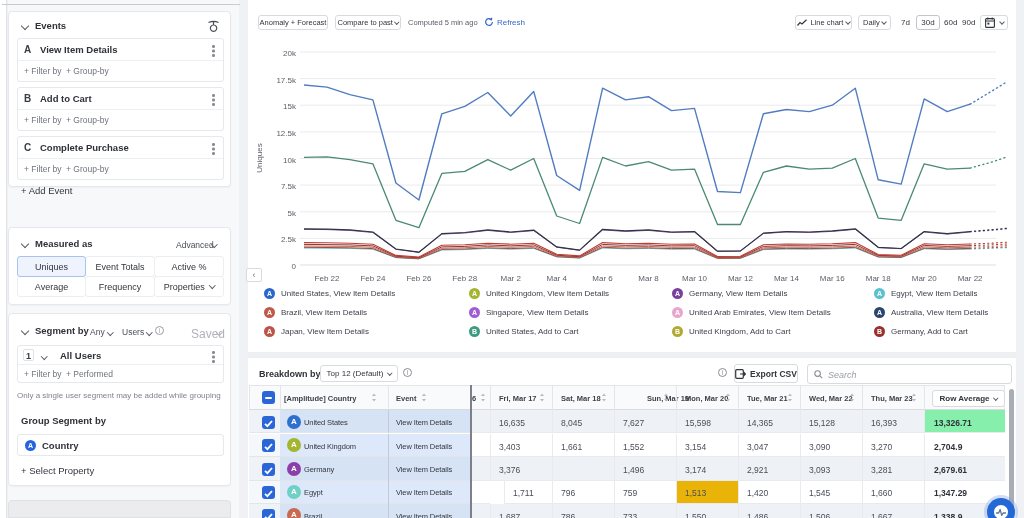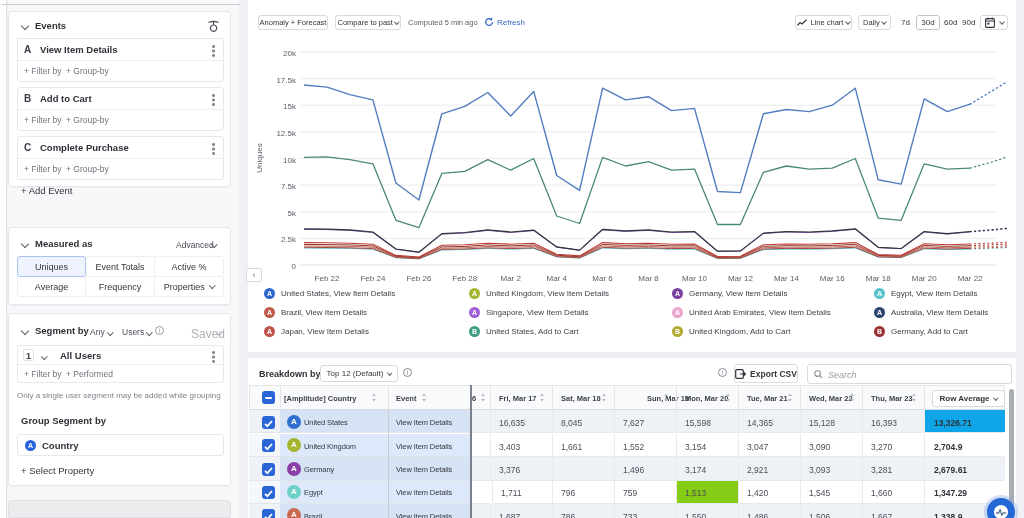--- a/index.html
+++ b/index.html
@@ -304,21 +304,21 @@
   </div>
 <div class="abs" style="left:738px;top:410.0px;width:62px;height:23.4px;background:#eef1f5;border-bottom:1px solid #e8eaed;border-left:1px solid #e8eaed;">
     <span style="position:absolute;left:8px;top:7.5px;font-size:8.5px;color:#4a4e58;">14,365</span>
   </div>
 <div class="abs" style="left:800px;top:410.0px;width:62px;height:23.4px;background:#eef1f5;border-bottom:1px solid #e8eaed;border-left:1px solid #e8eaed;">
     <span style="position:absolute;left:8px;top:7.5px;font-size:8.5px;color:#4a4e58;">15,128</span>
   </div>
 <div class="abs" style="left:862px;top:410.0px;width:62px;height:23.4px;background:#eef1f5;border-bottom:1px solid #e8eaed;border-left:1px solid #e8eaed;">
     <span style="position:absolute;left:8px;top:7.5px;font-size:8.5px;color:#4a4e58;">16,393</span>
   </div>
-<div class="abs" style="left:924px;top:410.0px;width:81px;height:23.4px;background:#0ea5e9;border-bottom:1px solid #e8eaed;border-left:1px solid #e8eaed;">
+<div class="abs" style="left:924px;top:410.0px;width:81px;height:23.4px;background:#86efac;border-bottom:1px solid #e8eaed;border-left:1px solid #e8eaed;">
     <span style="position:absolute;left:9px;top:7.5px;font-size:8.5px;font-weight:bold;color:#2e3138;">13,326.71</span>
   </div>
 <div class="abs" style="left:249px;top:434.0px;width:31px;height:23.4px;background:#f5f8fb;border-bottom:1px solid #e3e5e8;"></div>
 <div class="abs" style="left:280px;top:434.0px;width:190px;height:23.4px;background:#dde9fa;border-bottom:1px solid #e3e5e8;"></div>
 <div class="abs" style="left:262px;top:438.59999999999997px;width:13px;height:13px;background:#2b66d9;border-radius:3px;"><svg width="13" height="13" viewBox="0 0 13 13">
       <path d="M3 6.8 L5.4 9.2 L10 4" fill="none" stroke="#fff" stroke-width="1.8"></path>
     </svg></div>
 <div class="abs" style="left:287px;top:437.59999999999997px;width:14px;height:14px;border-radius:50%;background:#a4b52f;color:#fff;font-size:8px;font-weight:bold;text-align:center;line-height:14px;">A</div>
 <div class="abs" style="left:304px;top:441.5px;font-size:7.5px;letter-spacing:-0.1px;color:#33363d;">United Kingdom</div>
 <div class="abs" style="left:396px;top:441.5px;font-size:7.5px;letter-spacing:-0.1px;color:#33363d;">View Item Details</div>
@@ -385,30 +385,30 @@
 <div class="abs" style="left:249px;top:480.8px;width:31px;height:23.4px;background:#f5f8fb;border-bottom:1px solid #e3e5e8;"></div>
 <div class="abs" style="left:280px;top:480.8px;width:190px;height:23.4px;background:#dde9fa;border-bottom:1px solid #e3e5e8;"></div>
 <div class="abs" style="left:262px;top:486.0px;width:13px;height:13px;background:#2b66d9;border-radius:3px;"><svg width="13" height="13" viewBox="0 0 13 13">
       <path d="M3 6.8 L5.4 9.2 L10 4" fill="none" stroke="#fff" stroke-width="1.8"></path>
     </svg></div>
 <div class="abs" style="left:287px;top:485.0px;width:14px;height:14px;border-radius:50%;background:#6fd0c5;color:#fff;font-size:8px;font-weight:bold;text-align:center;line-height:14px;">A</div>
 <div class="abs" style="left:304px;top:488.3px;font-size:7.5px;letter-spacing:-0.1px;color:#33363d;">Egypt</div>
 <div class="abs" style="left:396px;top:488.3px;font-size:7.5px;letter-spacing:-0.1px;color:#33363d;">View Item Details</div>
 <div class="abs" style="left:388px;top:480.8px;width:1px;height:23.4px;background:#c5cbd3;"></div>
 <div class="abs" style="left:471px;top:480.8px;width:19px;height:23.4px;background:#ffffff;border-bottom:1px solid #e8eaed;"></div>
-<div class="abs" style="left:492px;top:480.8px;width:62px;height:23.4px;background:#ffffff;border-bottom:1px solid #e8eaed;border-left:1px solid #e8eaed;">
+<div class="abs" style="left:504px;top:480.8px;width:62px;height:23.4px;background:#ffffff;border-bottom:1px solid #e8eaed;border-left:1px solid #e8eaed;">
     <span style="position:absolute;left:8px;top:7.5px;font-size:8.5px;color:#4a4e58;">1,711</span>
   </div>
 <div class="abs" style="left:552px;top:480.8px;width:62px;height:23.4px;background:#ffffff;border-bottom:1px solid #e8eaed;border-left:1px solid #e8eaed;">
     <span style="position:absolute;left:8px;top:7.5px;font-size:8.5px;color:#4a4e58;">796</span>
   </div>
 <div class="abs" style="left:614px;top:480.8px;width:62px;height:23.4px;background:#ffffff;border-bottom:1px solid #e8eaed;border-left:1px solid #e8eaed;">
     <span style="position:absolute;left:8px;top:7.5px;font-size:8.5px;color:#4a4e58;text-align:center;">759</span>
   </div>
-<div class="abs" style="left:676px;top:480.8px;width:62px;height:23.4px;background:#84cc16;border-bottom:1px solid #e8eaed;border-left:1px solid #e8eaed;">
+<div class="abs" style="left:676px;top:480.8px;width:62px;height:23.4px;background:#eab308;border-bottom:1px solid #e8eaed;border-left:1px solid #e8eaed;">
     <span style="position:absolute;left:8px;top:7.5px;font-size:8.5px;color:#4a4e58;">1,513</span>
   </div>
 <div class="abs" style="left:738px;top:480.8px;width:62px;height:23.4px;background:#ffffff;border-bottom:1px solid #e8eaed;border-left:1px solid #e8eaed;">
     <span style="position:absolute;left:8px;top:7.5px;font-size:8.5px;color:#4a4e58;">1,420</span>
   </div>
 <div class="abs" style="left:800px;top:480.8px;width:62px;height:23.4px;background:#ffffff;border-bottom:1px solid #e8eaed;border-left:1px solid #e8eaed;">
     <span style="position:absolute;left:8px;top:7.5px;font-size:8.5px;color:#4a4e58;">1,545</span>
   </div>
 <div class="abs" style="left:862px;top:480.8px;width:62px;height:23.4px;background:#ffffff;border-bottom:1px solid #e8eaed;border-left:1px solid #e8eaed;">
     <span style="position:absolute;left:8px;top:7.5px;font-size:8.5px;color:#4a4e58;">1,660</span>

